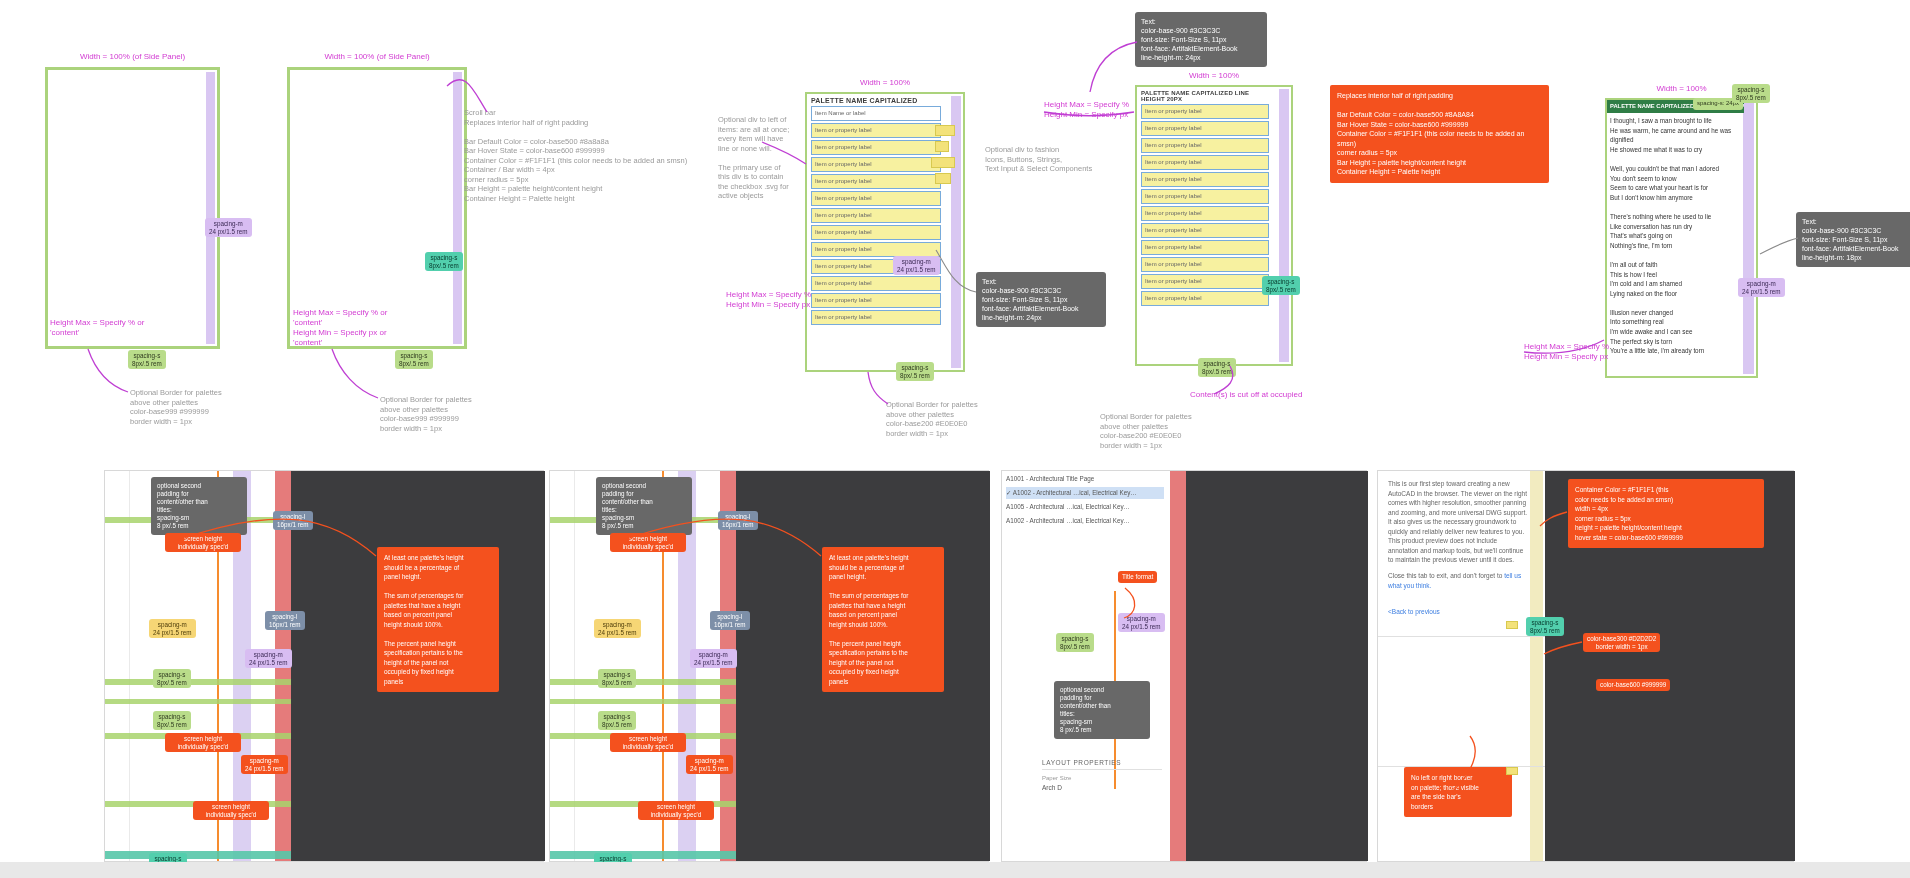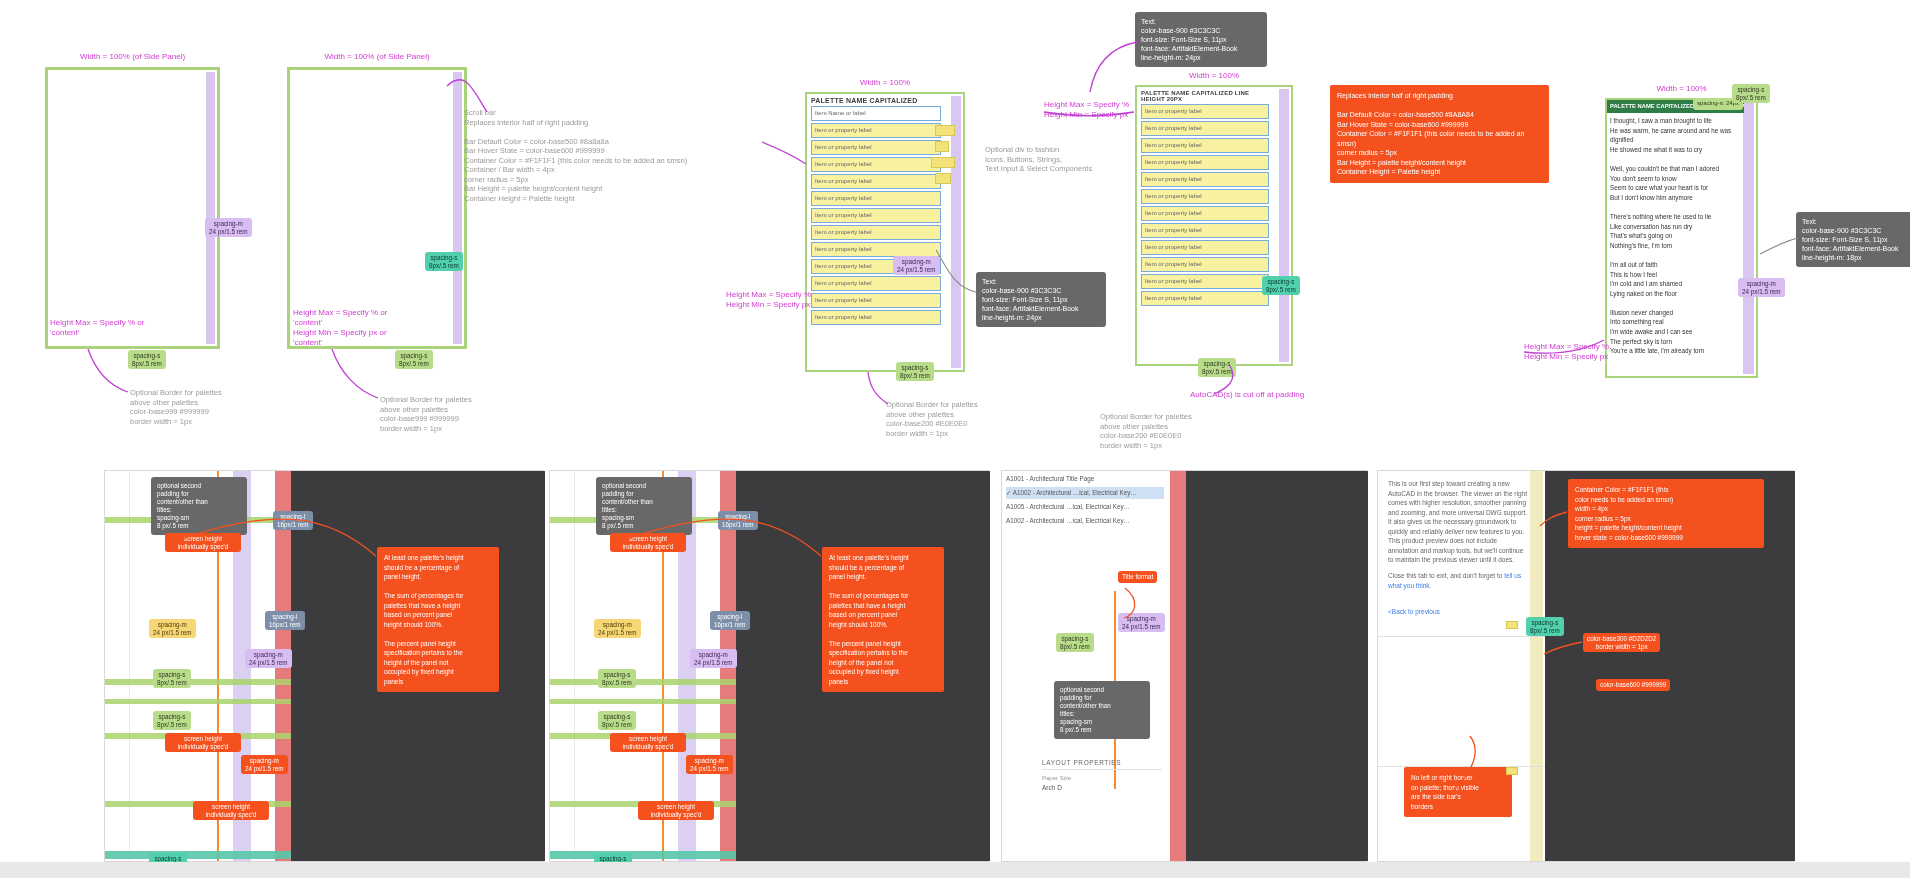--- a/index.html
+++ b/index.html
@@ -106,20 +106,29 @@
     <div class="palette-row">Item or property label</div>
     <div class="palette-row">Item or property label</div>
     <div class="palette-row">Item or property label</div>
     <div class="palette-row">Item or property label</div>
     <div class="palette-row">Item or property label</div>
   </div>
   <div class="chip" style="left:935px;top:125px;width:18px"></div>
   <div class="chip" style="left:935px;top:141px;width:12px"></div>
   <div class="chip" style="left:931px;top:157px;width:22px"></div>
   <div class="chip" style="left:935px;top:173px;width:14px"></div>
+  <div class="a gnote" style="left:718px;top:115px;width:86px">Optional div to left of
+items: are all at once;
+every item will have
+line or none will.
+
+The primary use of
+this div is to contain
+the checkbox .svg for
+active objects</div>
   <div class="a mag" style="left:726px;top:290px;width:100px">Height Max = Specify %
 Height Min = Specify px</div>
   <div class="a badge b-purple" style="left:893px;top:256px">spacing-m
 24 px/1.5 rem</div>
   <div class="a badge b-green" style="left:896px;top:362px">spacing-s
 8px/.5 rem</div>
   <div class="a gnote" style="left:886px;top:400px;width:110px">Optional Border for palettes
 above other palettes
 color-base200 #E0E0E0
 border width = 1px</div>
@@ -155,21 +164,21 @@
   </div>
   <div class="a mag" style="left:1044px;top:100px;width:95px">Height Max = Specify %
 Height Min = Specify px</div>
   <div class="a gnote" style="left:985px;top:145px;width:120px">Optional div to fashion
 Icons, Buttons, Strings,
 Text Input &amp; Select Components</div>
   <div class="a badge b-teal" style="left:1262px;top:276px">spacing-s
 8px/.5 rem</div>
   <div class="a badge b-green" style="left:1198px;top:358px">spacing-s
 8px/.5 rem</div>
-  <div class="a mag" style="left:1190px;top:390px;width:160px">AutoCAD(s) is cut off at padding</div>
+  <div class="a mag" style="left:1190px;top:390px;width:160px">Content(s) is cut off at occupied</div>
   <div class="a gnote" style="left:1100px;top:412px;width:110px">Optional Border for palettes
 above other palettes
 color-base200 #E0E0E0
 border width = 1px</div>
 
   <div class="a orangebox" style="left:1330px;top:85px;width:205px">Replaces interior half of right padding
 
 Bar Default Color = color-base500 #8A8A84
 Bar Hover State = color-base600 #999999
 Container Color = #F1F1F1 (this color needs to be added an smsn)

